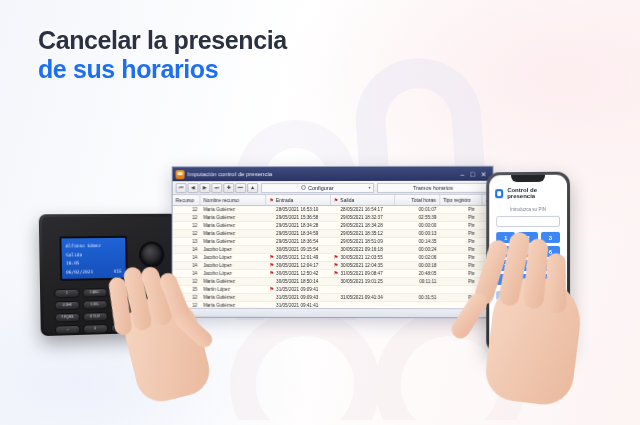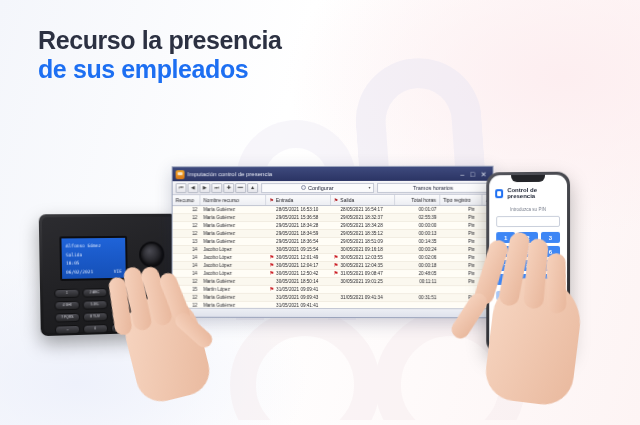--- a/index.html
+++ b/index.html
@@ -329,22 +329,22 @@
   </div>
 <div class="watermark2">
     <div class="arc2"></div>
   </div>
 <div class="wm-bottom">
     <div class="c1"></div>
     <div class="c2"></div>
   </div>
 
 <div class="headline">
-  <div class="l1">Recurso la presencia</div>
-  <div class="l3">de sus empleados</div>
+  <div class="l1">Cancelar la presencia</div>
+  <div class="l3">de sus horarios</div>
 </div>
 
 <div class="terminal">
   <div class="bezel"></div>
   <div class="lcd">
     <div>Alfonso Gómez</div>
     <div>Salida</div>
     <div>18:05</div>
     <div class="lrow">
       <span>06/02/2021</span>

